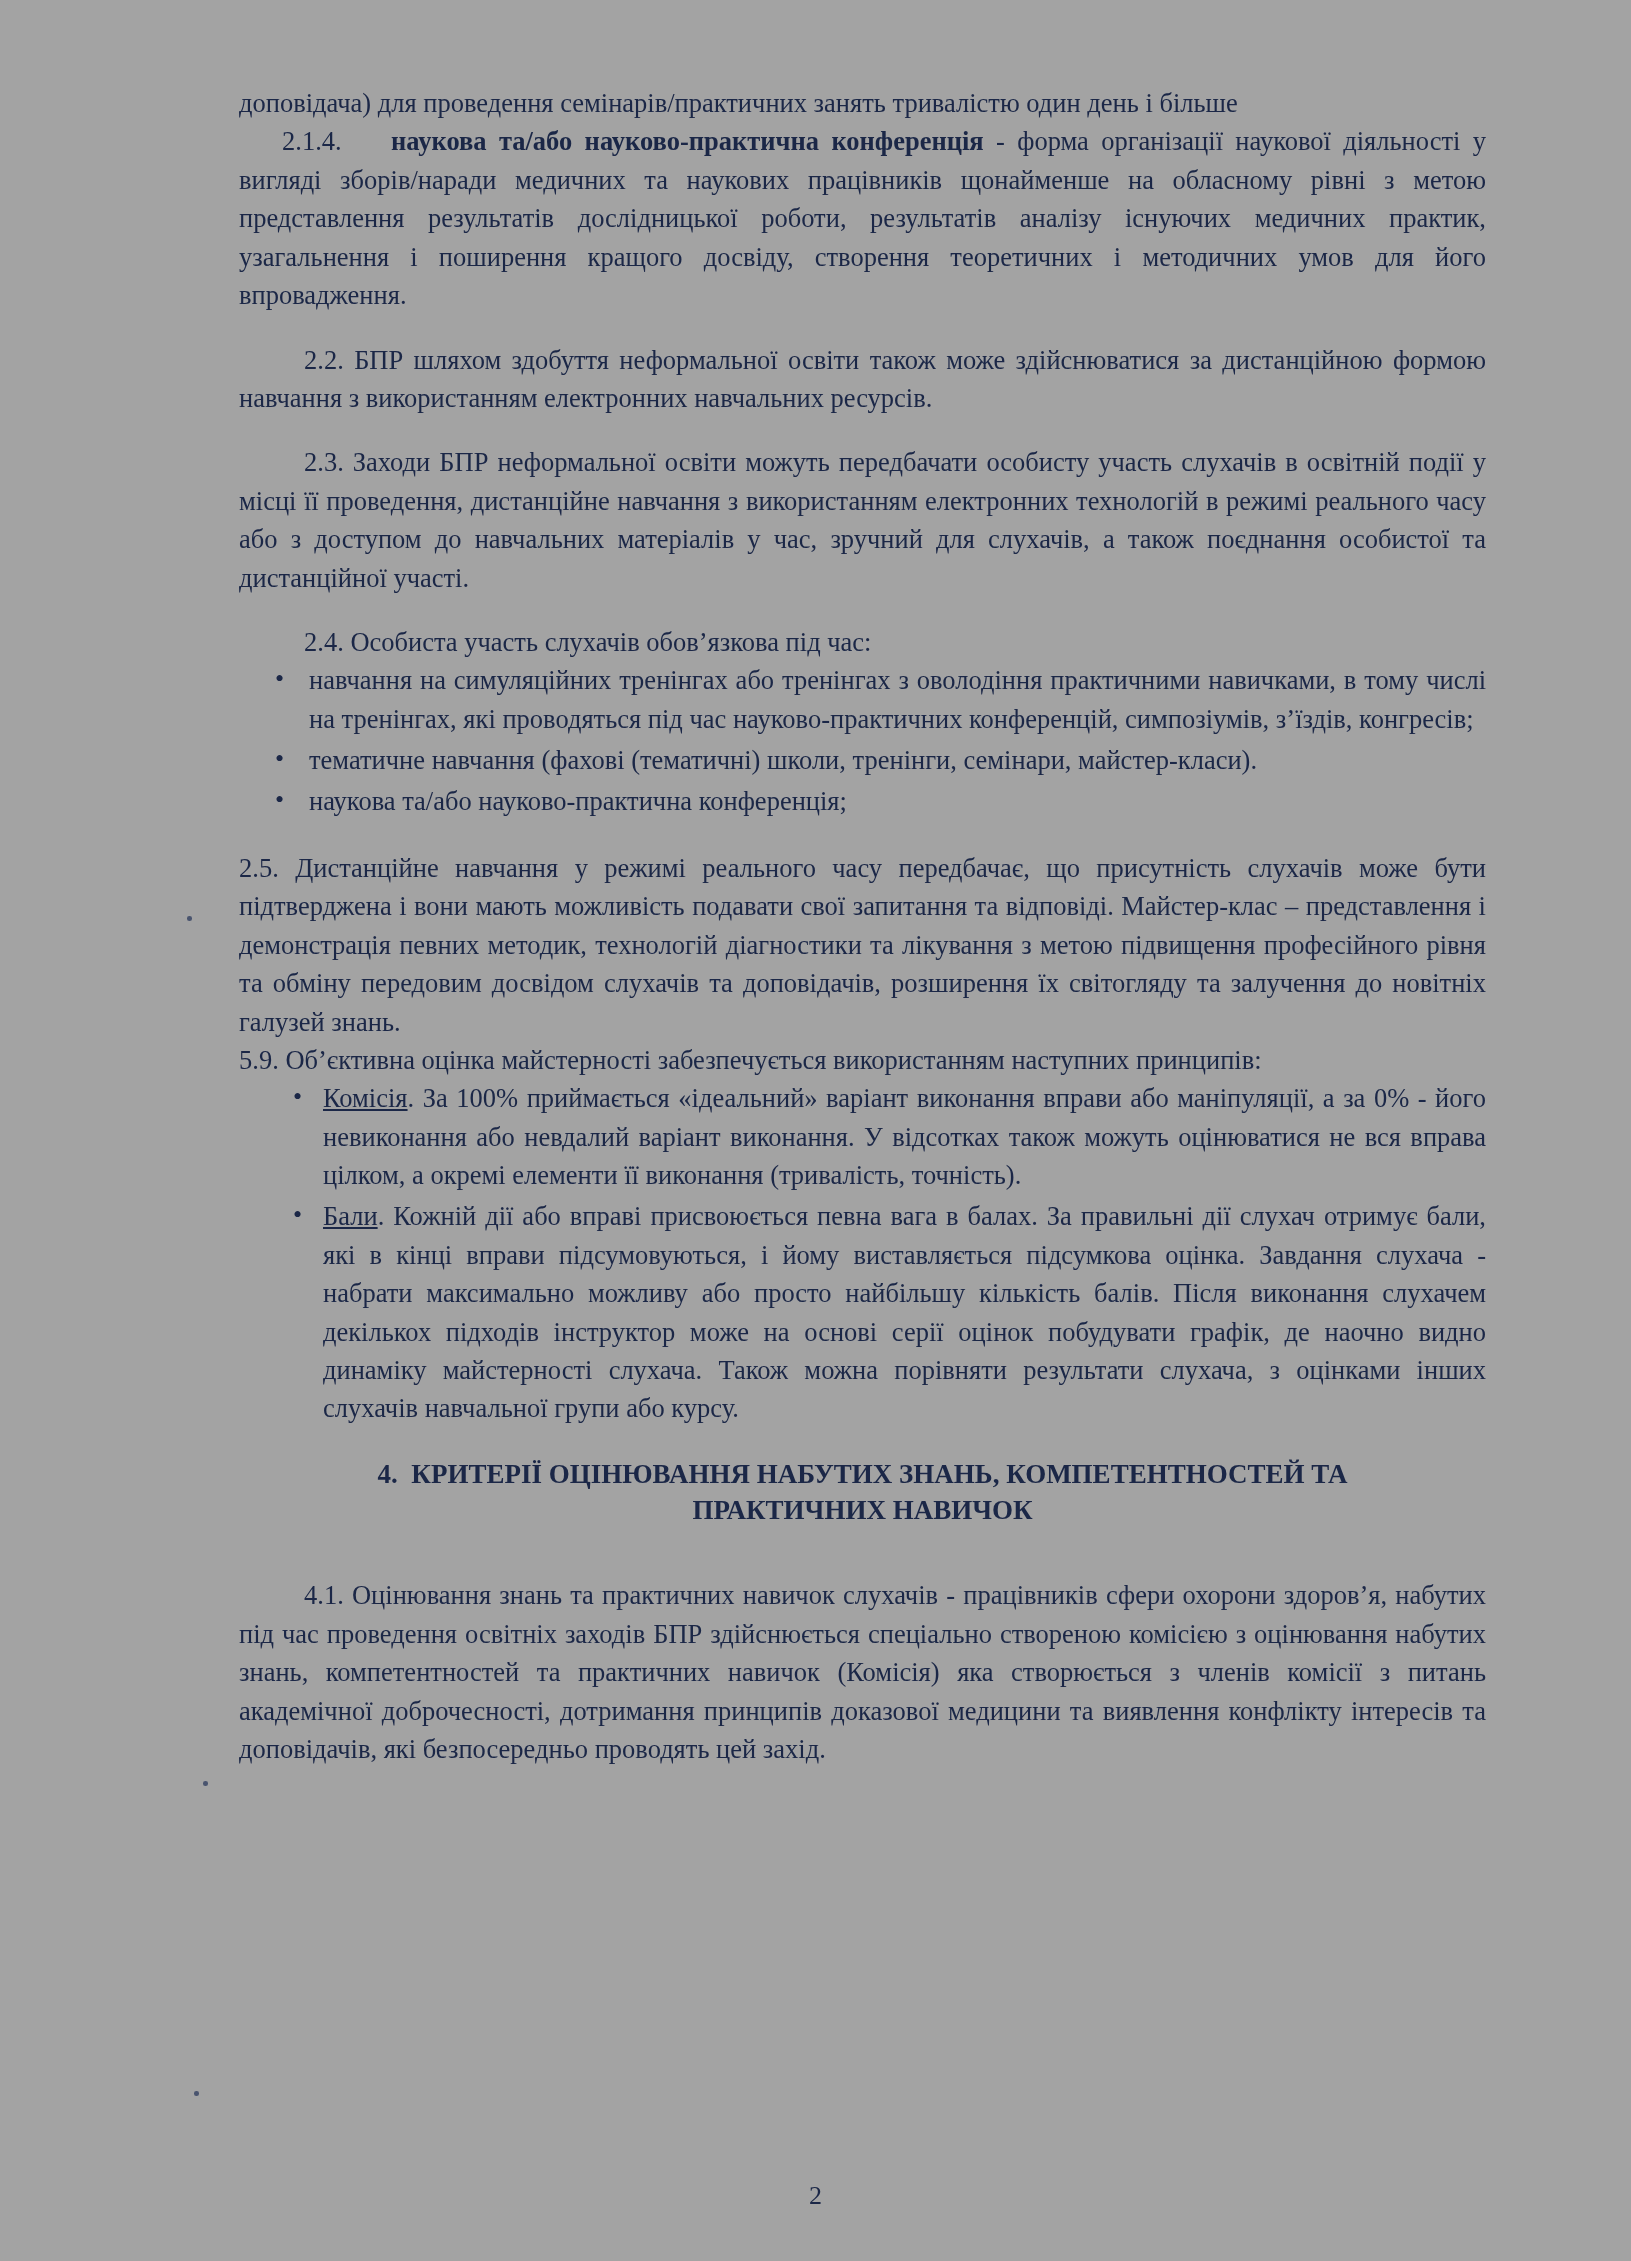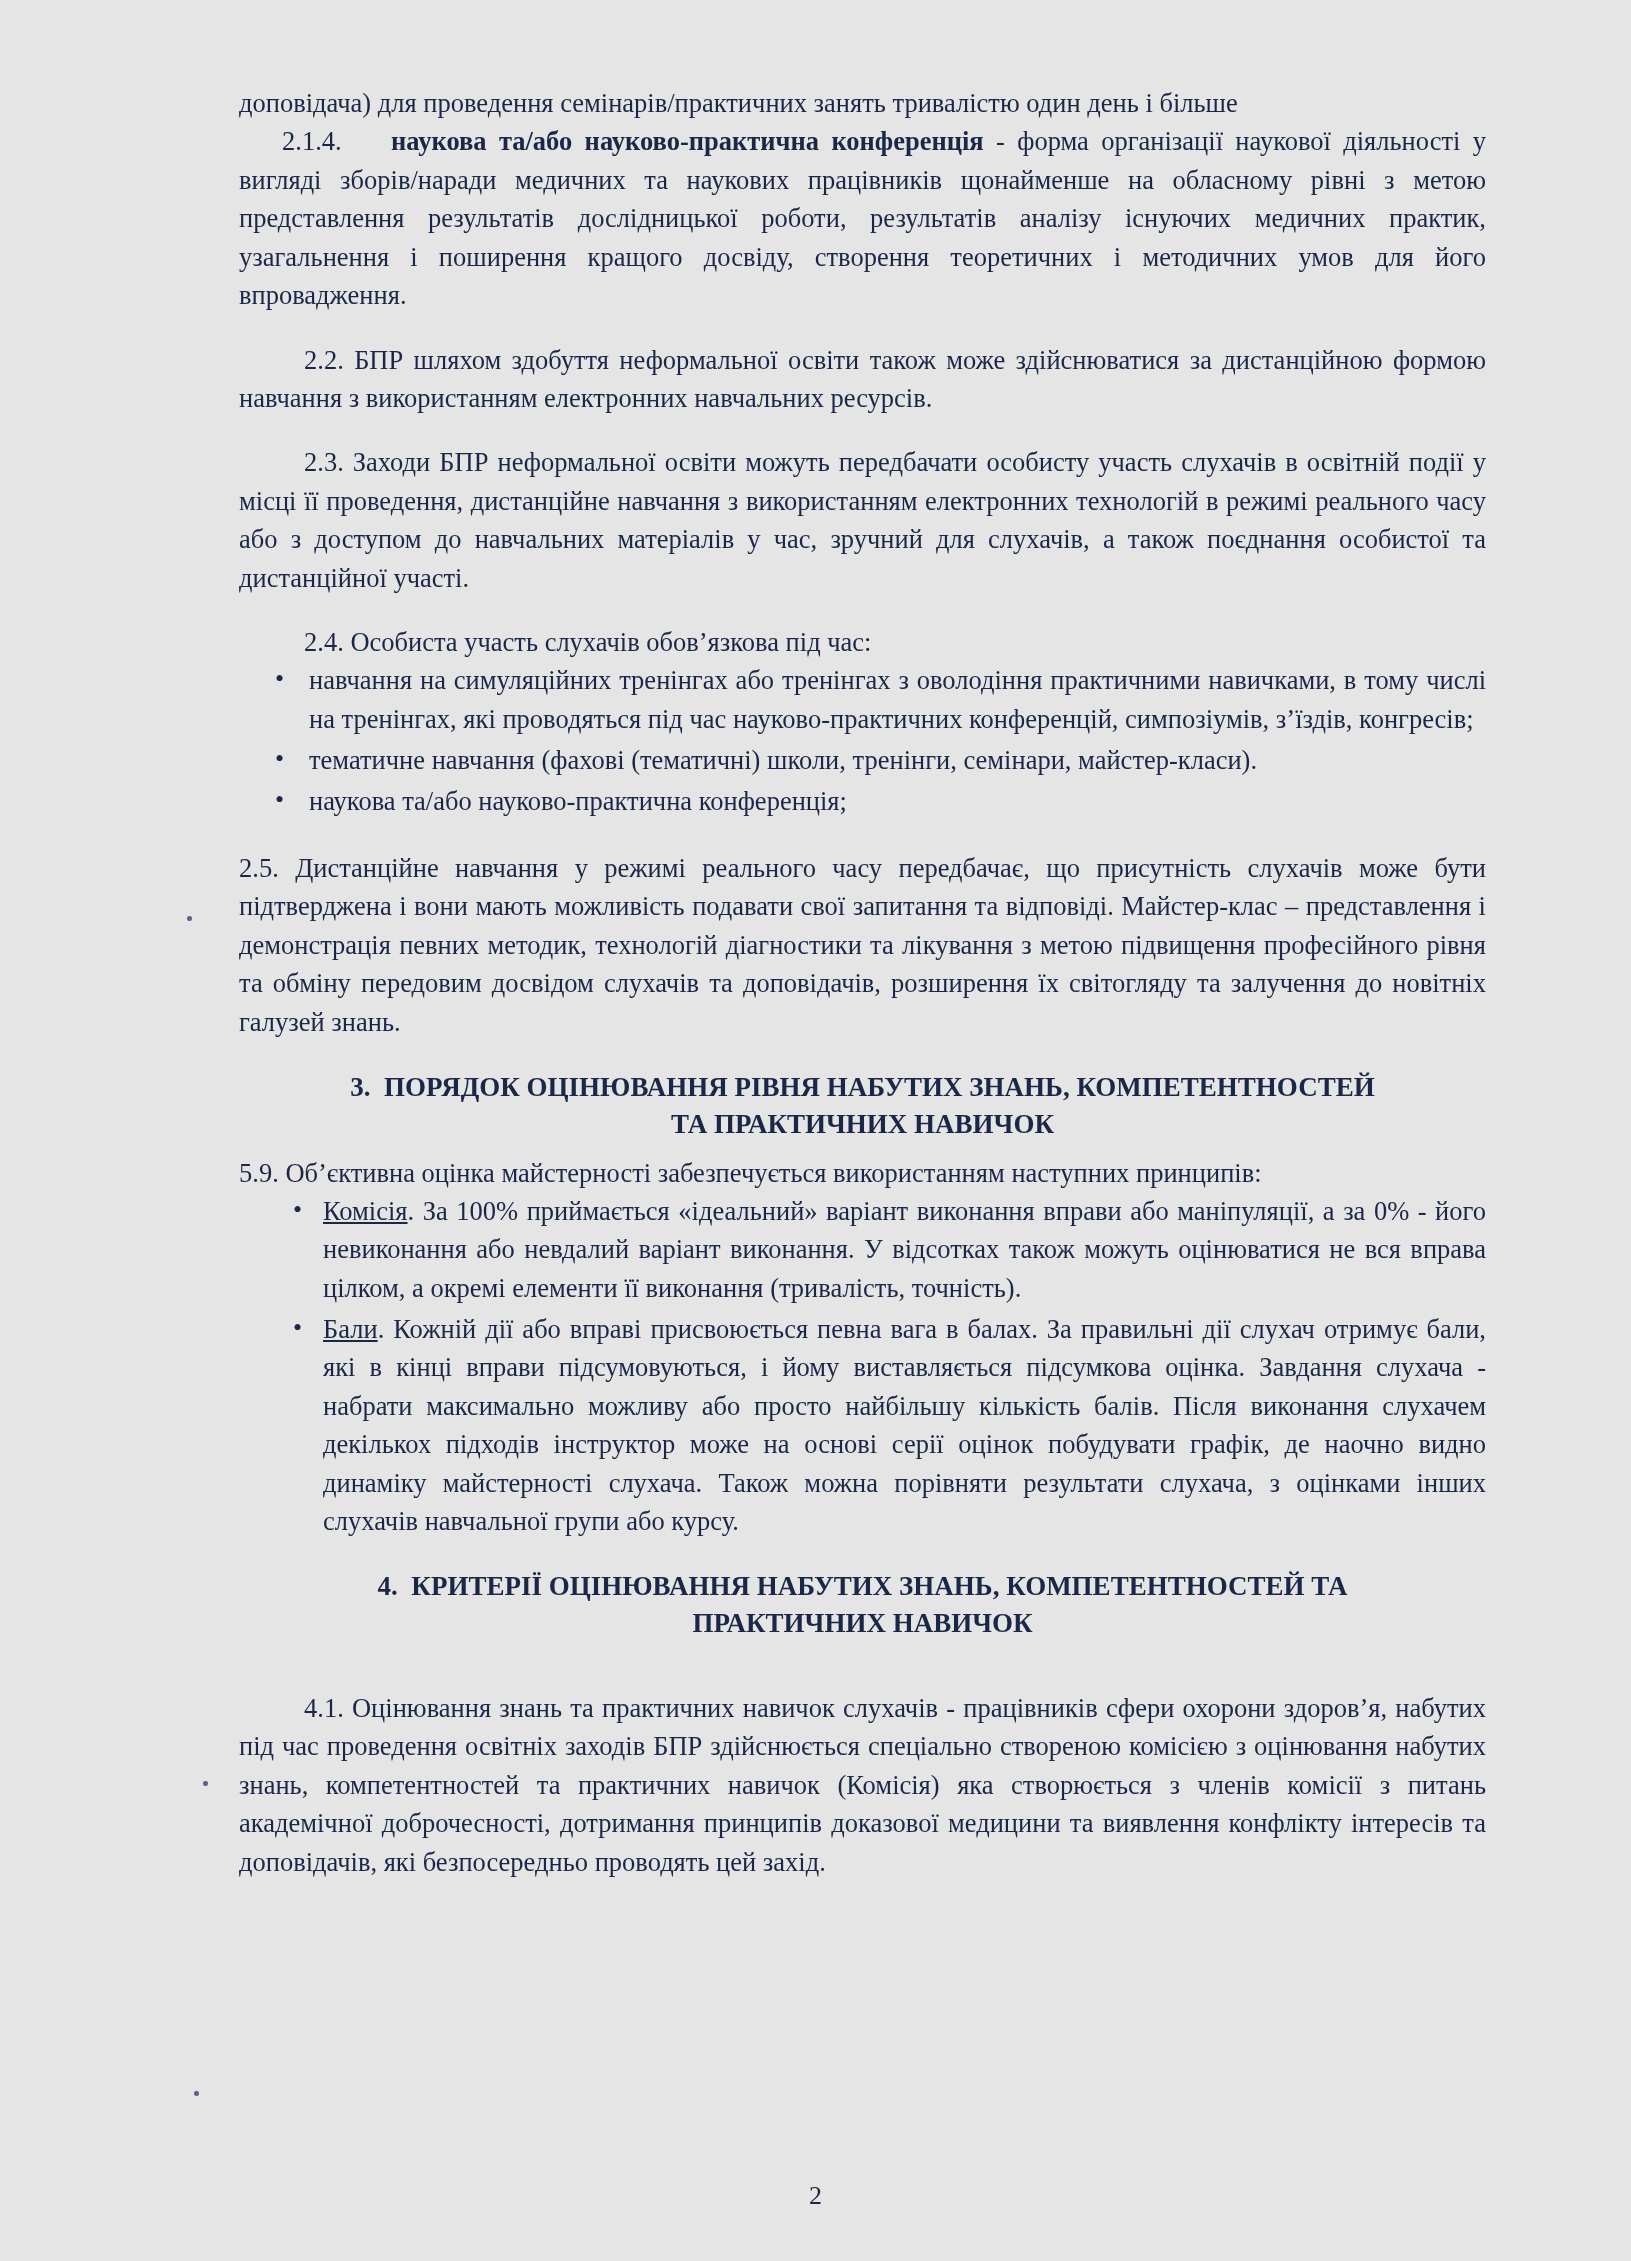--- a/index.html
+++ b/index.html
@@ -13,21 +13,21 @@
     font-family: "Liberation Serif", serif;
     color: #1a2340;
     -webkit-font-smoothing: antialiased;
   }
   .page {
     position: relative;
     width: 1631px;
     min-height: 2261px;
     box-sizing: border-box;
     padding: 84px 145px 77px 239px;
-    background: #e5e5e5;
+    background: #a3a3a3;
   }
   .doc-body {
     font-size: 26.5px;
     line-height: 1.45;
     text-align: justify;
     color: #1b2747;
   }
   p {
     margin: 0;
   }
@@ -132,24 +132,20 @@
     <ul class="bullets">
       <li>навчання на симуляційних тренінгах або тренінгах з оволодіння практичними навичками, в тому числі на тренінгах, які проводяться під час науково-практичних конференцій, симпозіумів, з’їздів, конгресів;</li>
       <li>тематичне навчання (фахові (тематичні) школи, тренінги, семінари, майстер-класи).</li>
       <li>наукова та/або науково-практична конференція;</li>
     </ul>
 
     <div class="spacer-md"></div>
 
     <p class="no-indent">2.5. Дистанційне навчання у режимі реального часу передбачає, що присутність слухачів може бути підтверджена і вони мають можливість подавати свої запитання та відповіді. Майстер-клас – представлення і демонстрація певних методик, технологій діагностики та лікування з метою підвищення професійного рівня та обміну передовим досвідом слухачів та доповідачів, розширення їх світогляду та залучення до новітніх галузей знань.</p>
 
-    <div class="heading-block">
-      <p class="heading"><span>3.</span>&nbsp;&nbsp;<span>ПОРЯДОК  ОЦІНЮВАННЯ РІВНЯ НАБУТИХ ЗНАНЬ, КОМПЕТЕНТНОСТЕЙ</span></p>
-      <p class="heading">ТА ПРАКТИЧНИХ НАВИЧОК</p>
-    </div>
 
 
     <p class="no-indent">5.9. Об’єктивна оцінка майстерності забезпечується використанням наступних принципів:</p>
 
     <ul class="bullets deeper">
       <li><span class="underline">Комісія</span><span>. За 100% приймається «ідеальний» варіант виконання вправи або маніпуляції, а за 0% - його невиконання або невдалий варіант виконання. У відсотках також можуть оцінюватися не вся вправа цілком, а окремі елементи її виконання (тривалість, точність).</span></li>
       <li><span class="underline">Бали</span><span>. Кожній дії або вправі присвоюється певна вага в балах. За правильні дії слухач отримує бали, які в кінці вправи підсумовуються, і йому виставляється підсумкова оцінка. Завдання слухача - набрати максимально можливу або просто найбільшу кількість балів. Після виконання слухачем декількох підходів інструктор може на основі серії оцінок побудувати графік, де наочно видно динаміку майстерності слухача. Також можна порівняти результати слухача, з оцінками інших слухачів навчальної групи або курсу.</span></li>
     </ul>
 
     <div class="heading-block">

